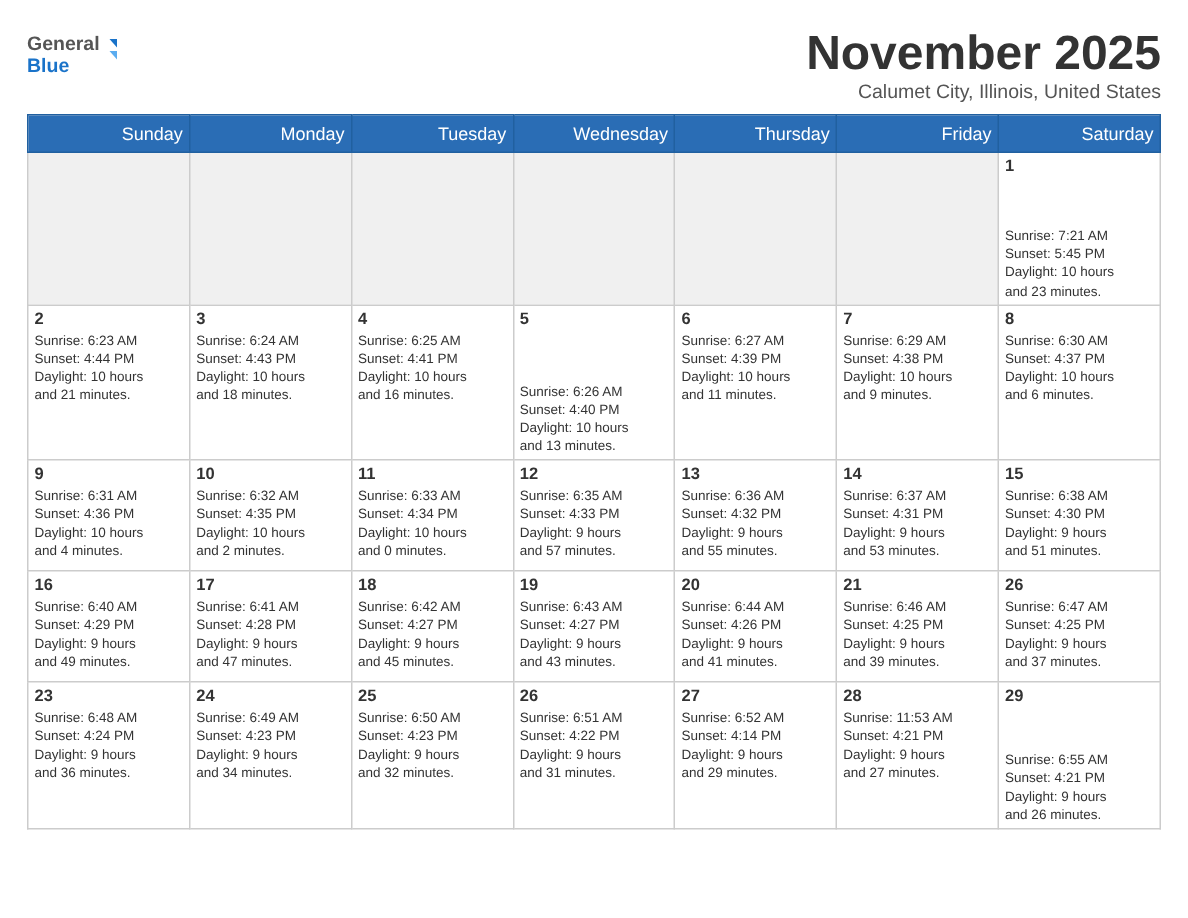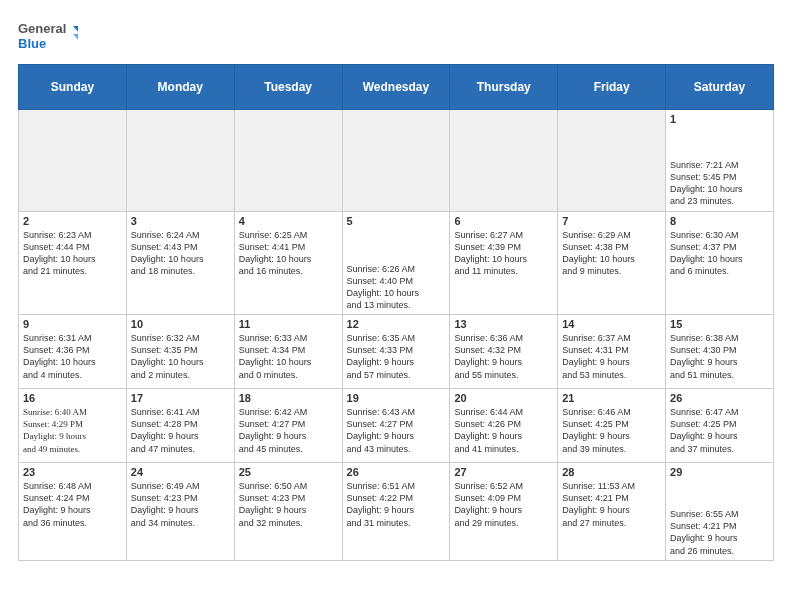--- a/index.html
+++ b/index.html
@@ -43,23 +43,23 @@
     .calendar {
       border: 1px solid #ccc;
       border-collapse: collapse;
       width: 100%;
       table-layout: fixed;
     }
     .calendar th {
       background: #2a6db5;
       color: #fff;
       font-size: 12px;
-      font-weight: bold;
-      padding: 15px 4px;
-      text-align: center;
+      font-weight: normal;
+      padding: 5px 4px;
+      text-align: right;
       border: 1px solid #2060a0;
     }
     .calendar td {
       border: 1px solid #ccc;
       vertical-align: top;
       padding: 3px 4px;
       font-size: 9.5px;
       color: #333;
       height: 74px;
       background: #fff;
@@ -89,20 +89,24 @@
 <div class="page">
   <div class="header">
     <div class="logo">
         <svg width="60" height="38" viewBox="0 0 60 38">
     <text x="0" y="15" font-size="13" font-weight="bold" fill="#555" font-family="Arial">General</text>
     <text x="0" y="30" font-size="13" font-weight="bold" fill="#1a73c9" font-family="Arial">Blue</text>
     <polygon points="55,8 62,8 62,16" fill="#1a73c9"></polygon>
     <polygon points="55,16 62,16 62,24" fill="#5aacf0"></polygon>
   </svg>
       </div>
+    <div class="title-block">
+      <div class="month-title">November 2025</div>
+      <div class="subtitle">Calumet City, Illinois, United States</div>
+    </div>
   </div>
 
   <table class="calendar">
     <thead>
       <tr>
       <th>Sunday</th>
           <th>Monday</th>
           <th>Tuesday</th>
           <th>Wednesday</th>
           <th>Thursday</th>
@@ -224,21 +228,21 @@
             <span class="day-num">15</span>
             <div class="day-info" style="white-space: pre-line;">Sunrise: 6:38 AM
 Sunset: 4:30 PM
 Daylight: 9 hours
 and 51 minutes.</div>
           </td>
         </tr>
         <tr>
           <td>
             <span class="day-num">16</span>
-            <div class="day-info" style="white-space: pre-line; font-family: Liberation Serif, serif;">Sunrise: 6:40 AM
+            <div class="day-info" style="white-space: pre-line;">Sunrise: 6:40 AM
 Sunset: 4:29 PM
 Daylight: 9 hours
 and 49 minutes.</div>
           </td>
           <td>
             <span class="day-num">17</span>
             <div class="day-info" style="white-space: pre-line;">Sunrise: 6:41 AM
 Sunset: 4:28 PM
 Daylight: 9 hours
 and 47 minutes.</div>
@@ -304,21 +308,21 @@
           <td>
             <span class="day-num">26</span>
             <div class="day-info" style="white-space: pre-line;">Sunrise: 6:51 AM
 Sunset: 4:22 PM
 Daylight: 9 hours
 and 31 minutes.</div>
           </td>
           <td>
             <span class="day-num">27</span>
             <div class="day-info" style="white-space: pre-line;">Sunrise: 6:52 AM
-Sunset: 4:09 PM
+Sunset: 4:14 PM
 Daylight: 9 hours
 and 29 minutes.</div>
           </td>
           <td>
             <span class="day-num">28</span>
             <div class="day-info" style="white-space: pre-line;">Sunrise: 11:53 AM
 Sunset: 4:21 PM
 Daylight: 9 hours
 and 27 minutes.</div>
           </td>

